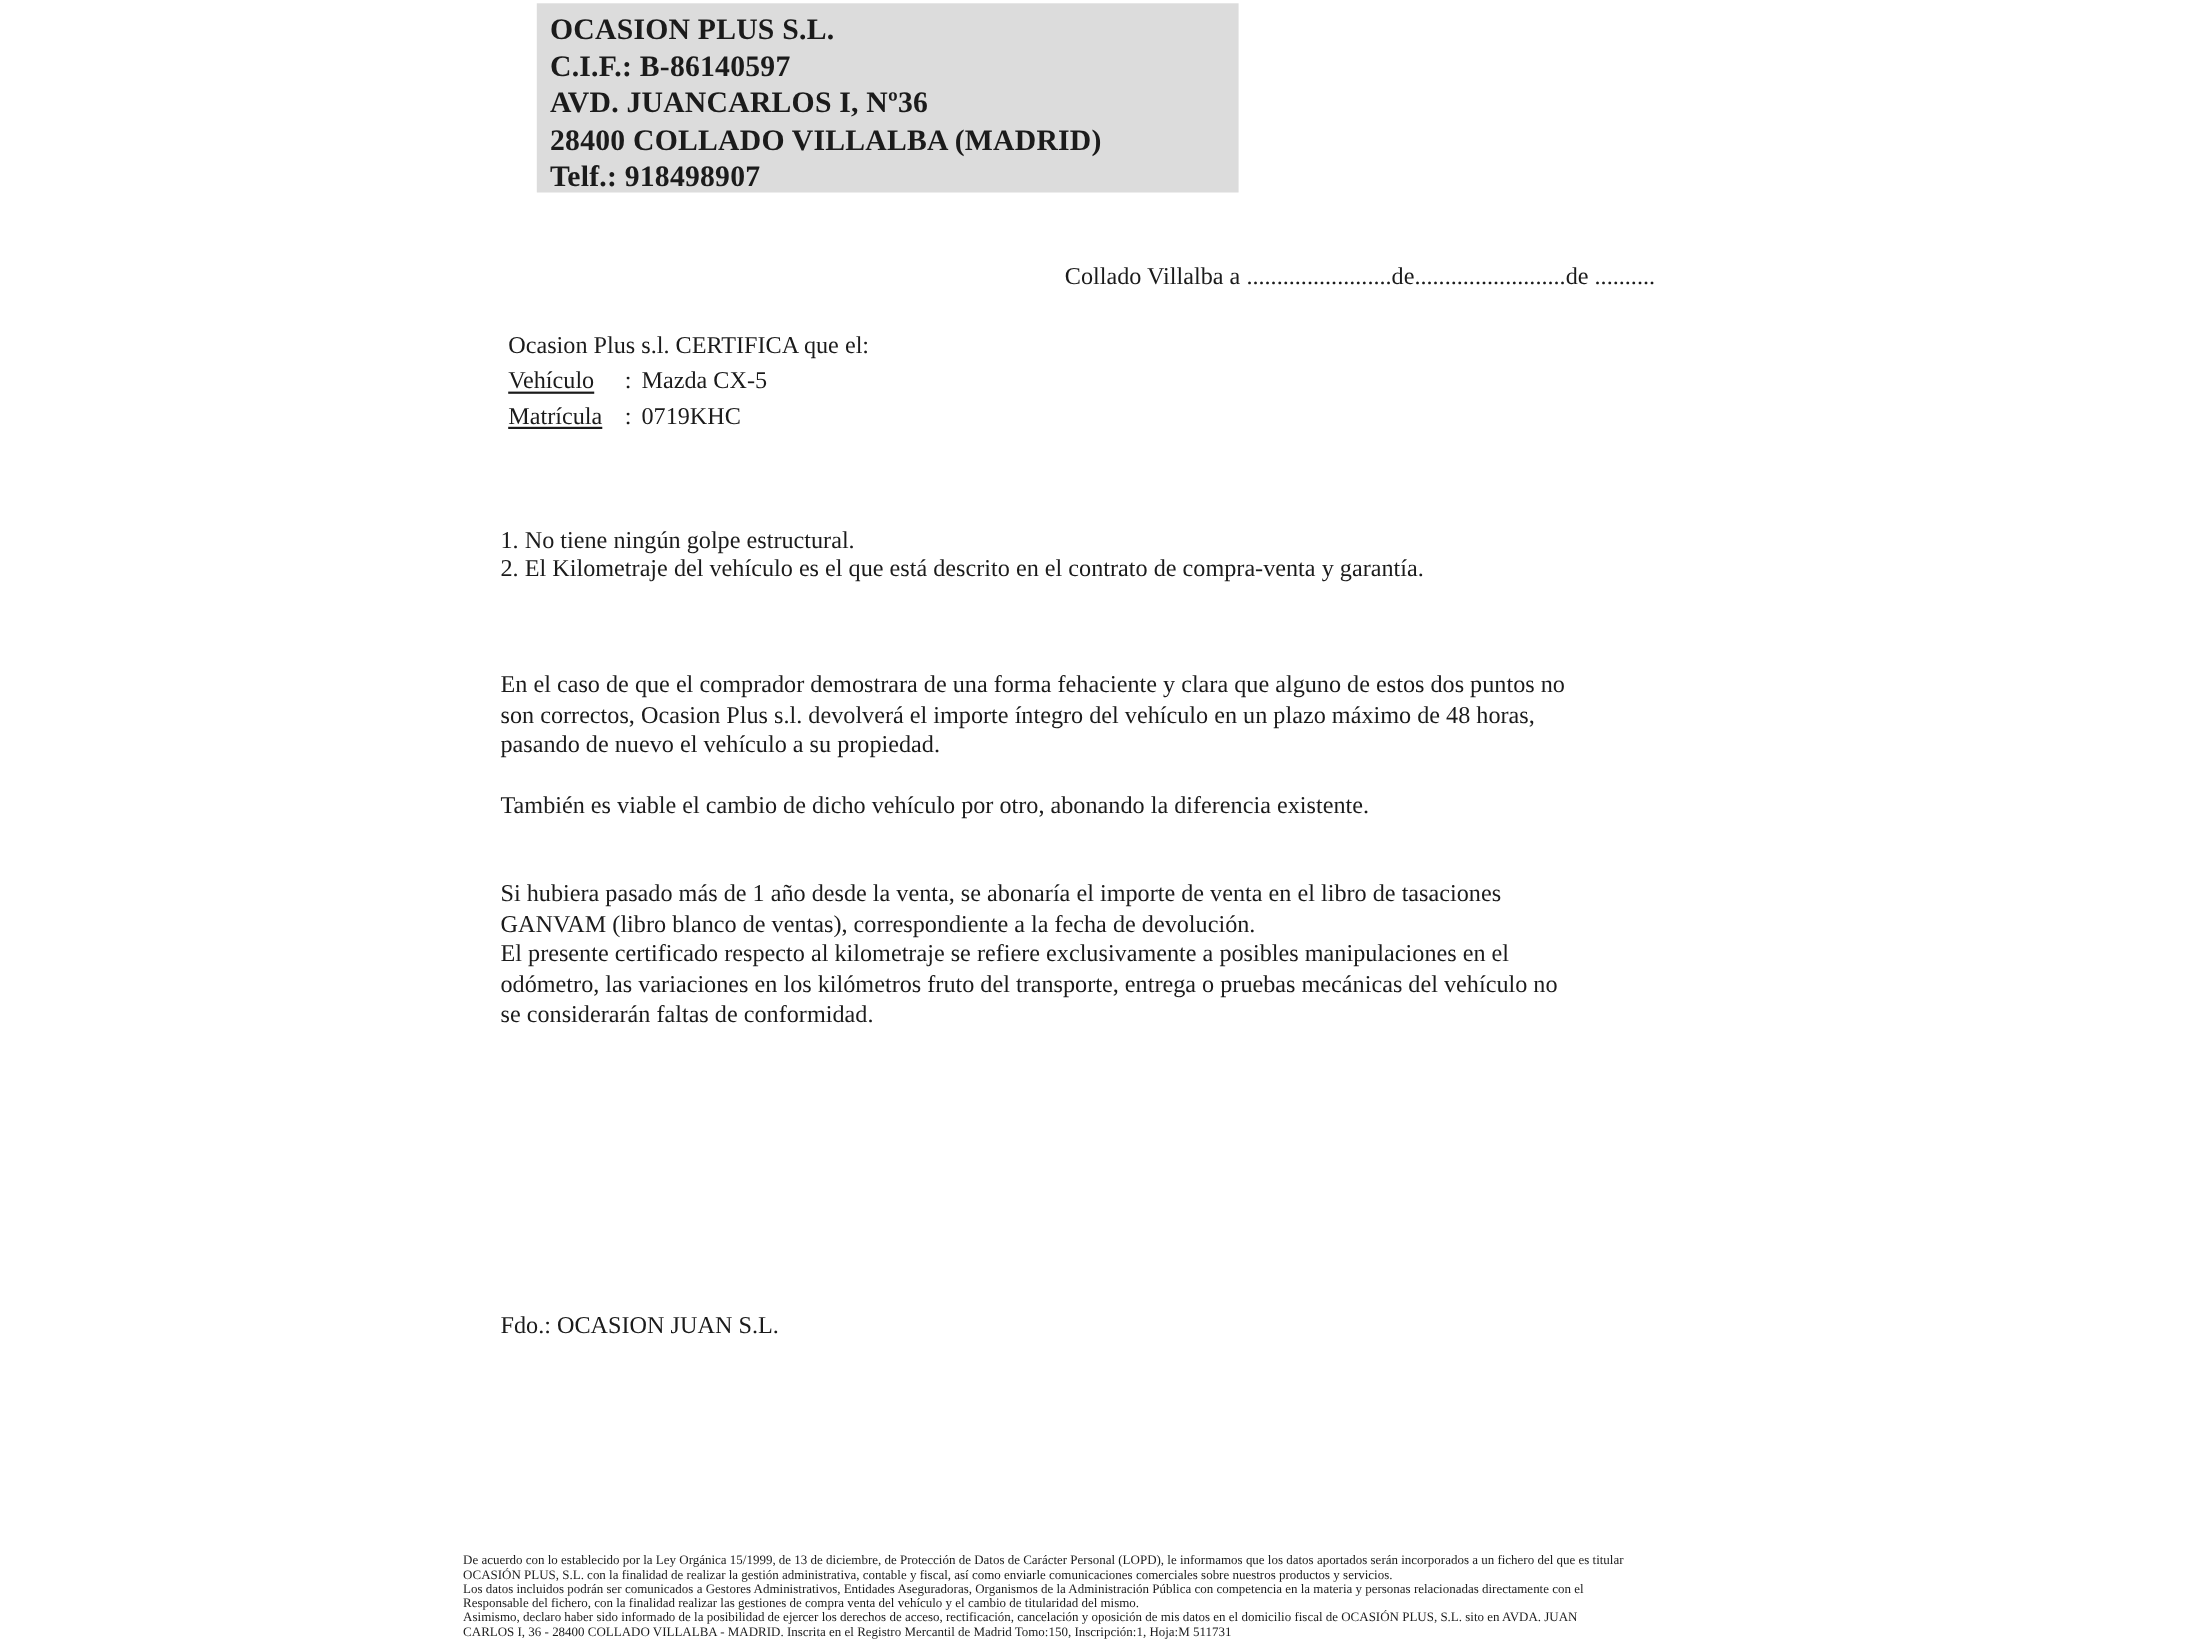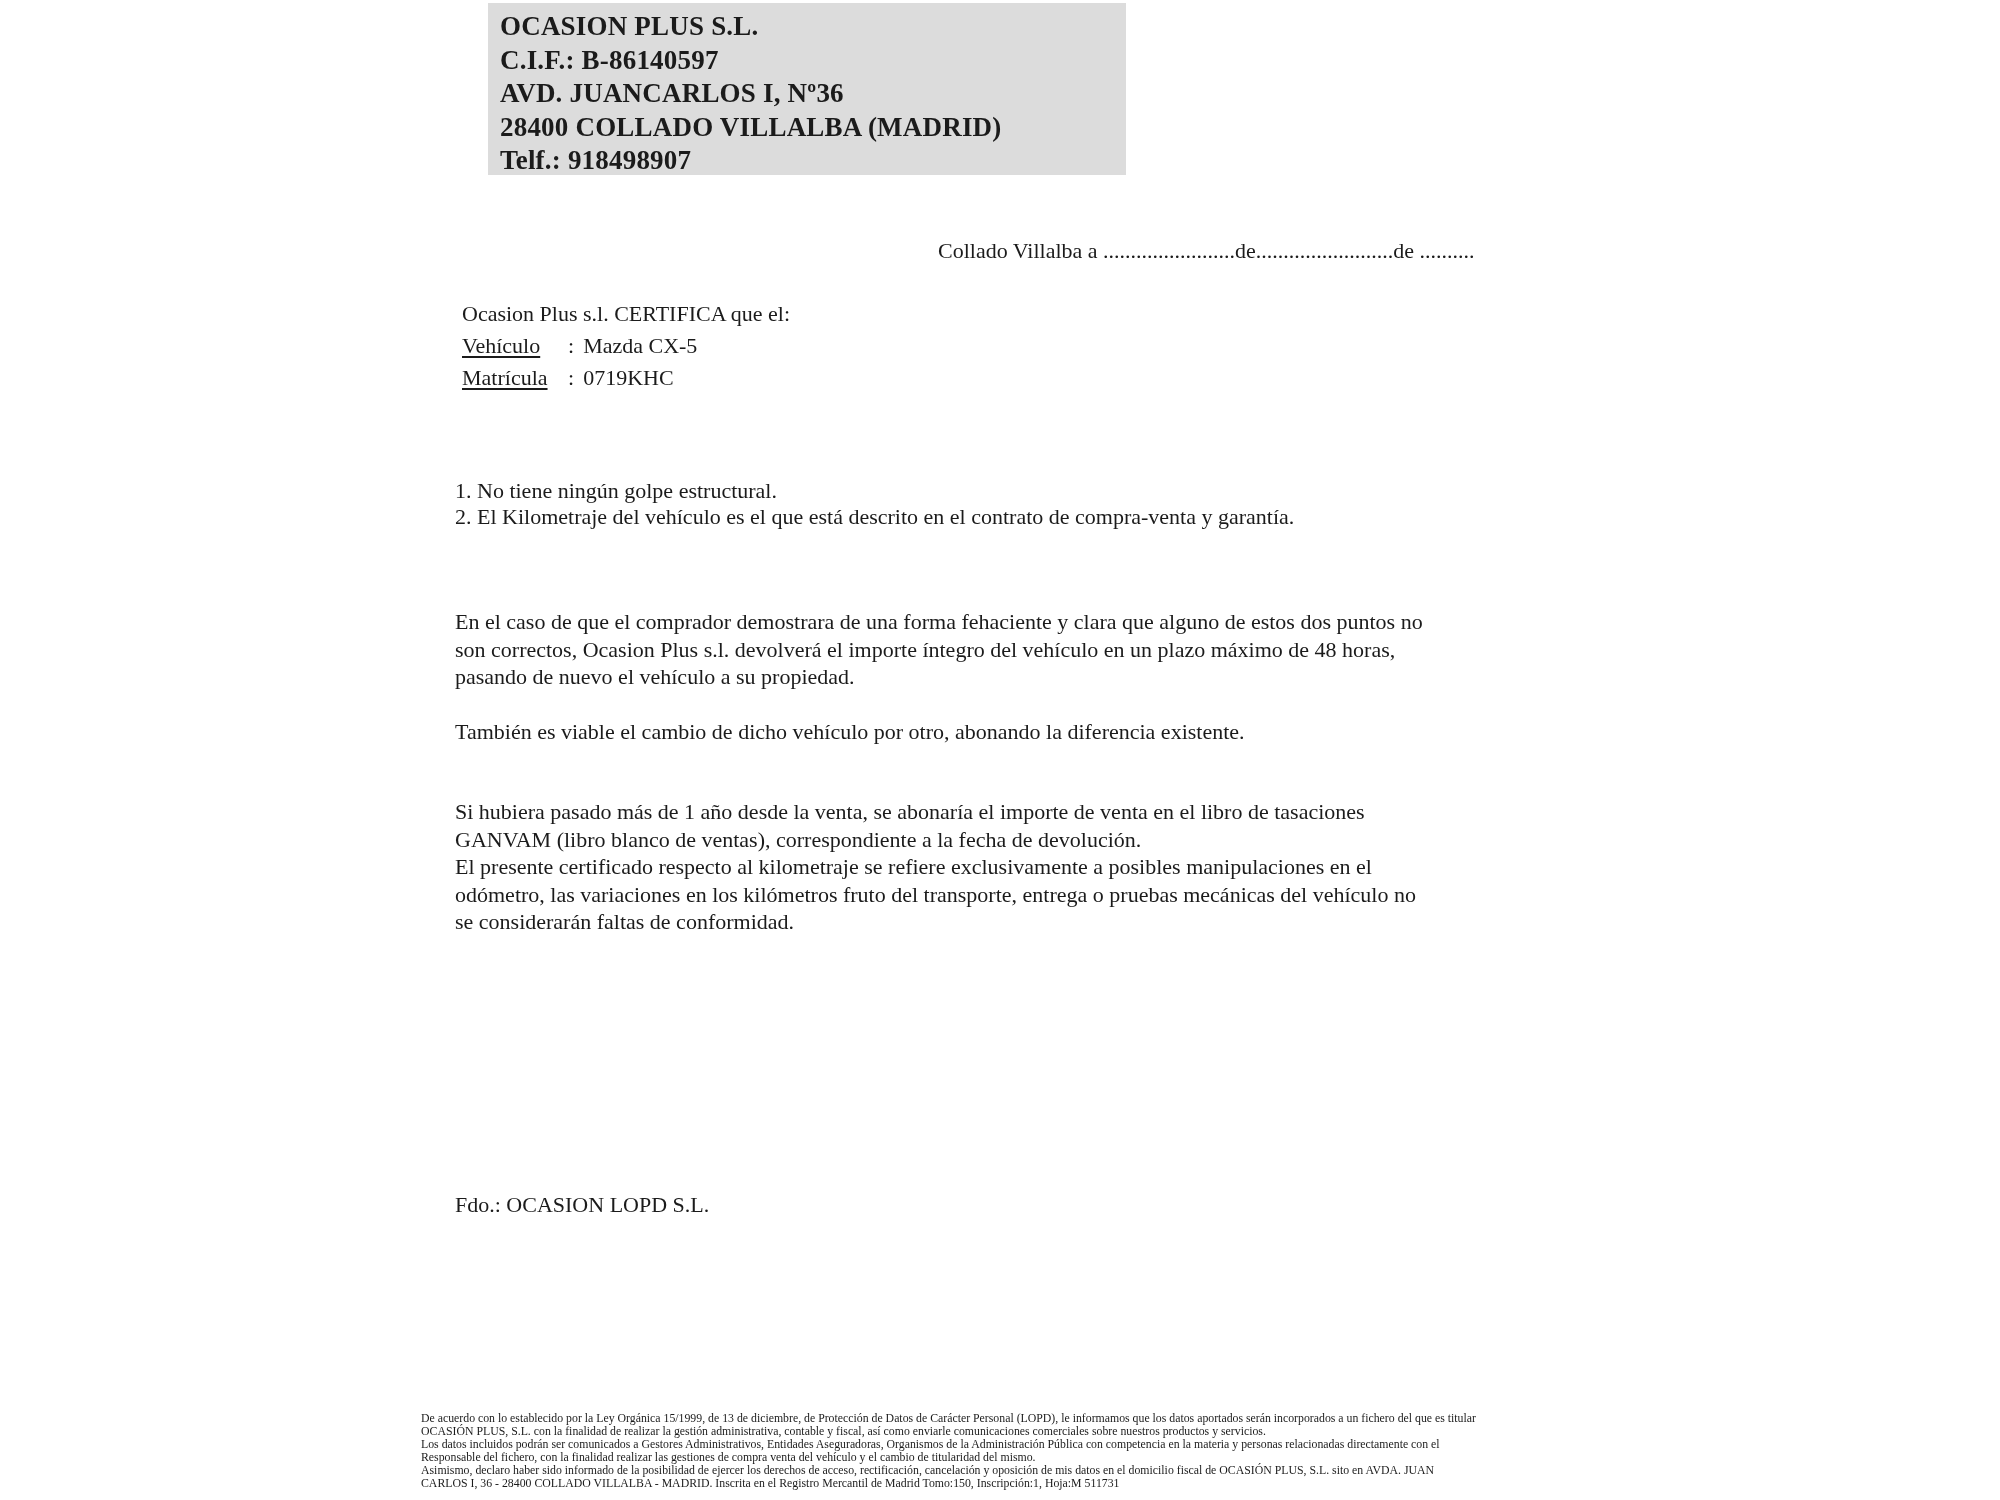--- a/index.html
+++ b/index.html
@@ -27,21 +27,21 @@
     box-sizing: border-box;
     padding: 7px 0 0 12px;
     font-weight: bold;
     font-size: 27px;
     line-height: 33.5px;
     letter-spacing: 0.2px;
     margin-left: 22px;
   }
   .dateline {
     position: absolute;
-    left: 938px;
+    left: 968px;
     top: 238px;
     font-size: 22px;
     white-space: nowrap;
   }
   .cert {
     position: absolute;
     left: 462px;
     top: 298px;
     font-size: 22px;
     line-height: 32px;
@@ -124,21 +124,21 @@
   <div class="para para1">En el caso de que el comprador demostrara de una forma fehaciente y clara que alguno de estos dos puntos no
 son correctos, Ocasion Plus s.l. devolverá el importe íntegro del vehículo en un plazo máximo de 48 horas,
 pasando de nuevo el vehículo a su propiedad.</div>
   <div class="para para2">También es viable el cambio de dicho vehículo por otro, abonando la diferencia existente.</div>
   <div class="para para3">Si hubiera pasado más de 1 año desde la venta, se abonaría el importe de venta en el libro de tasaciones
 GANVAM (libro blanco de ventas), correspondiente a la fecha de devolución.</div>
   <div class="para para4">El presente certificado respecto al kilometraje se refiere exclusivamente a posibles manipulaciones en el
 odómetro, las variaciones en los kilómetros fruto del transporte, entrega o pruebas mecánicas del vehículo no
 se considerarán faltas de conformidad.</div>
 
-  <div class="signature">Fdo.: OCASION LOPD S.L.</div>
+  <div class="signature">Fdo.: OCASION JUAN S.L.</div>
 
   <div class="legal">
     <div>De acuerdo con lo establecido por la Ley Orgánica 15/1999, de 13 de diciembre, de Protección de Datos de Carácter Personal (LOPD), le informamos que los datos aportados serán incorporados a un fichero del que es titular</div>
     <div>OCASIÓN PLUS, S.L. con la finalidad de realizar la gestión administrativa, contable y fiscal, así como enviarle comunicaciones comerciales sobre nuestros productos y servicios.</div>
     <div>Los datos incluidos podrán ser comunicados a Gestores Administrativos, Entidades Aseguradoras, Organismos de la Administración Pública con competencia en la materia y personas relacionadas directamente con el</div>
     <div>Responsable del fichero, con la finalidad realizar las gestiones de compra venta del vehículo y el cambio de titularidad del mismo.</div>
     <div>Asimismo, declaro haber sido informado de la posibilidad de ejercer los derechos de acceso, rectificación, cancelación y oposición de mis datos en el domicilio fiscal de OCASIÓN PLUS, S.L. sito en AVDA. JUAN</div>
     <div>CARLOS I, 36 - 28400 COLLADO VILLALBA - MADRID. Inscrita en el Registro Mercantil de Madrid Tomo:150, Inscripción:1, Hoja:M 511731</div>
   </div>
 

